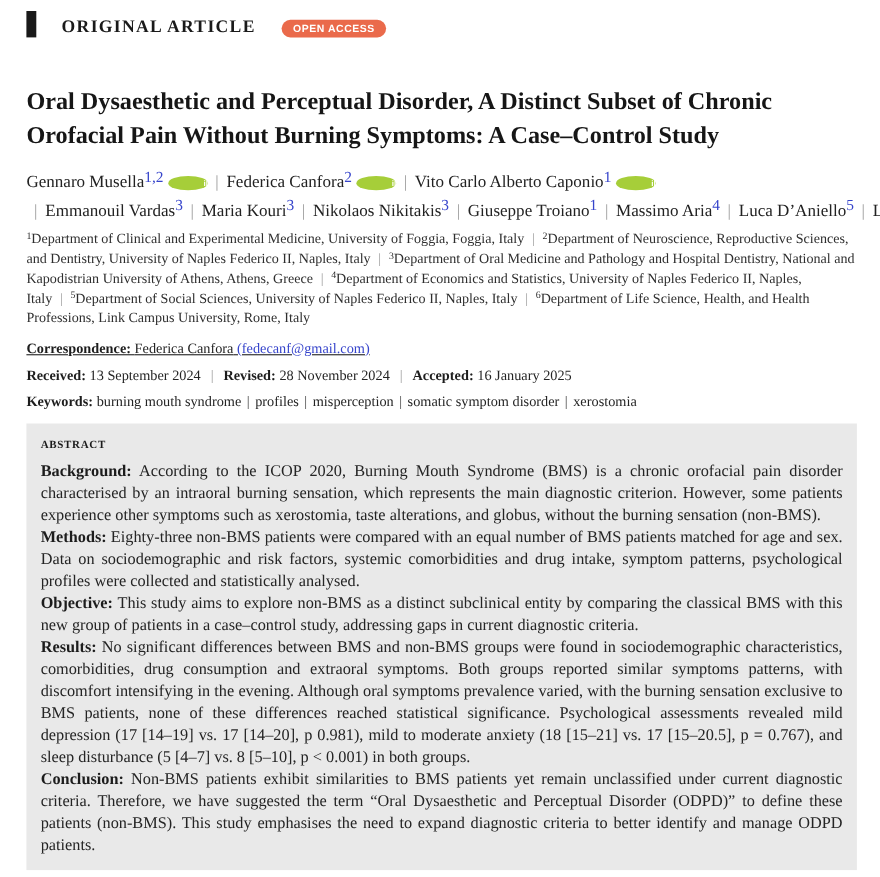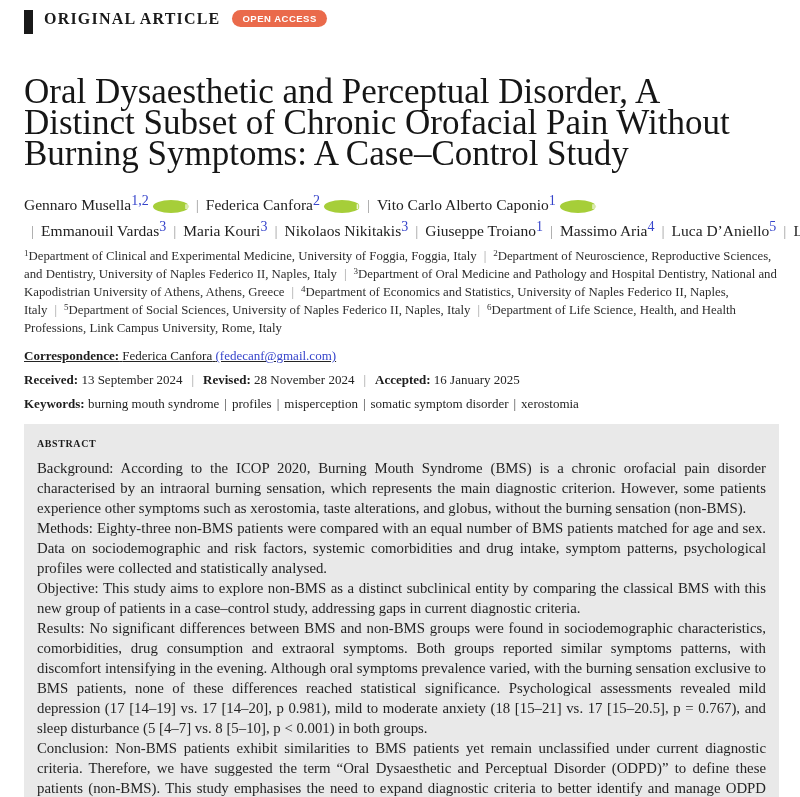--- a/index.html
+++ b/index.html
@@ -12,31 +12,31 @@
   }
   *{box-sizing:border-box;}
   html,body{margin:0;padding:0;}
   body{
     width:800px;height:797px;overflow:hidden;background:#fff;
     font-family:"Liberation Serif",serif;color:var(--ink);
   }
   .page{padding:10px 21px 0 24px;}
 
   
-  .header-row{display:flex;align-items:flex-start;height:24px;}
+  .header-row{display:flex;align-items:flex-end;height:24px;gap:12px;}
   .black-bar{width:9px;height:24px;background:#191919;flex:0 0 auto;}
   .article-type{font-size:16px;font-weight:bold;letter-spacing:1.2px;color:#1a1a1a;margin-left:11px;}
   .oa-badge{
     margin-left:12px;background:var(--oa-bg);color:#fff;
     font-family:"Liberation Sans",sans-serif;font-size:9.5px;font-weight:bold;
     letter-spacing:.5px;padding:4px 10px 3px;border-radius:11px;line-height:1;
   }
 
   
-  .title{margin-top:42px;max-width:716px;font-size:35px;line-height:31px;font-weight:normal;color:#161616;}
+  .title{margin-top:42px;max-width:716px;font-size:22px;line-height:31px;font-weight:bold;color:#161616;}
 
   
   .authors{margin-top:9px;font-size:15.5px;line-height:25px;color:#222;}
   .author{white-space:nowrap;}
   .sup{font-size:14px;position:relative;top:-5px;}
   .sup.blue{color:var(--link-blue);}
   .sup.dark{color:#2e2e2e;font-size:9px;top:-4px;}
   .sep{color:var(--pipe-gray);margin:0 7px;}
   .sep-wide{margin:0 9px;}
   .orcid-icon{
@@ -55,21 +55,21 @@
   .dates{margin-top:7px;}
   .keywords{margin-top:7px;}
   .meta-label{font-weight:bold;color:#1d1d1d;}
   .email-link{color:var(--link-blue);text-decoration:none;cursor:pointer;}
   .ksep{margin:0 5px;color:#3a3a3a;}
 
   
   .abstract-box{margin-top:12px;background:var(--abs-bg);padding:11px 13px 12px;}
   .abstract-heading{font-size:10px;font-weight:bold;letter-spacing:.6px;color:#1c1c1c;line-height:18px;margin-bottom:5px;}
   .abs-para{font-size:14.8px;line-height:20px;text-align:justify;color:#242424;}
-  .abs-label{font-weight:normal;color:#1c1c1c;}
+  .abs-label{font-weight:bold;color:#1c1c1c;}
 </style>
 </head>
 <body>
 
 <div class="page">
 
   <div class="header-row">
     <span class="black-bar"></span>
     <span class="article-type">ORIGINAL ARTICLE</span>
     <span class="oa-badge">OPEN ACCESS</span>

